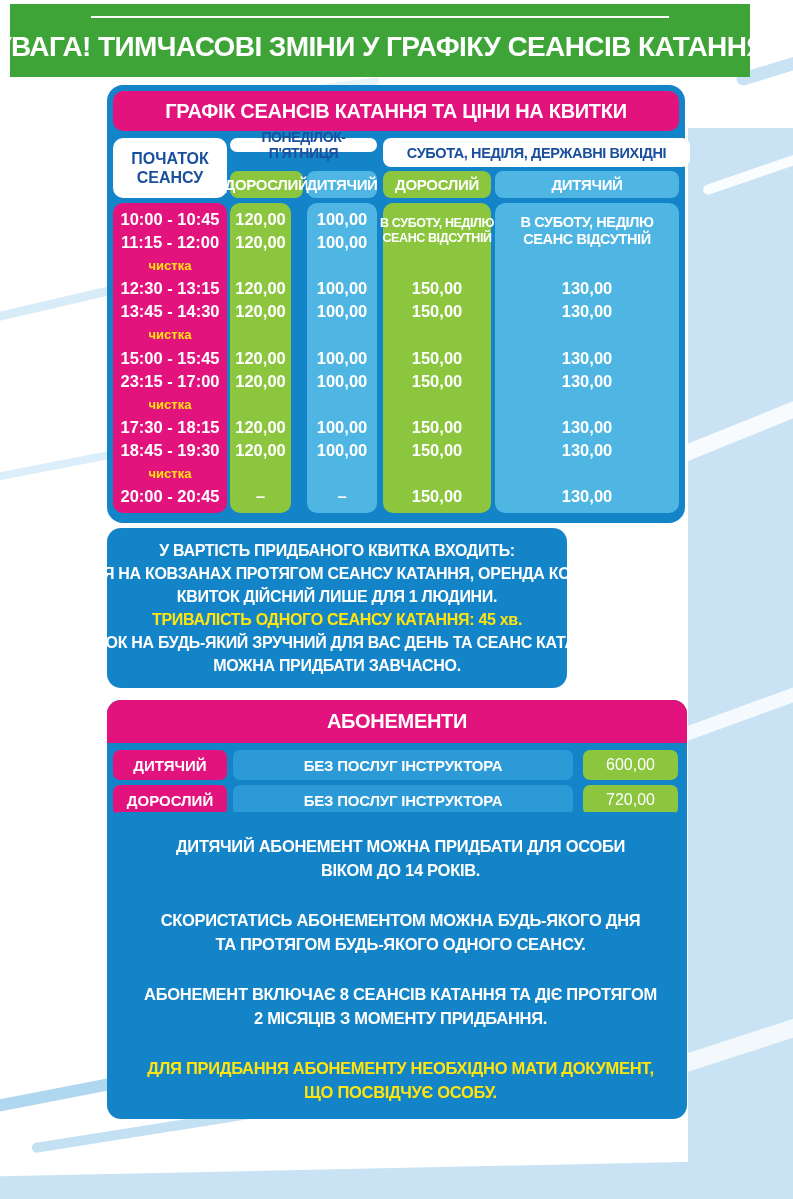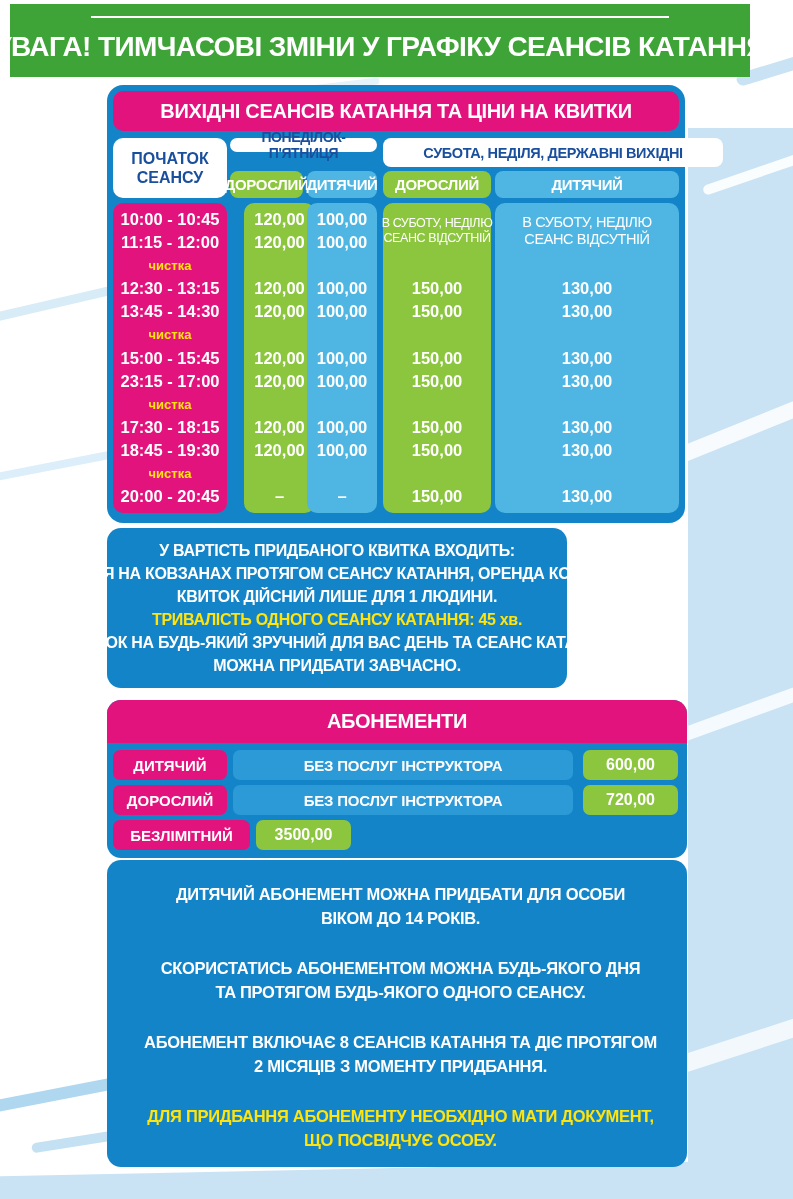--- a/index.html
+++ b/index.html
@@ -31,61 +31,61 @@
   .card{position:absolute;background:var(--card-blue);z-index:2;}
 
   
   #schedule-card{left:107px;top:85px;width:578px;height:438px;border-radius:16px;}
   .sch-title{position:absolute;left:6px;top:6px;width:566px;height:40px;background:var(--pink);border-radius:10px;
              display:flex;align-items:center;justify-content:center;color:#fff;font-weight:bold;font-size:20px;letter-spacing:-0.3px;}
   .hbox{position:absolute;display:flex;align-items:center;justify-content:center;font-weight:bold;text-align:center;}
   .hbox.white{background:#fff;color:var(--dark-blue);border-radius:8px;}
   .poch{left:6px;top:53px;width:114px;height:60px;border-radius:10px!important;font-size:16px;line-height:19px;white-space:pre-line;}
   .grp-wd{left:123px;top:53px;width:147px;height:14px;font-size:14px;letter-spacing:-0.4px;}
-  .grp-we{left:276px;top:53px;width:340px;height:29px;font-size:14.5px;letter-spacing:-0.4px;}
+  .grp-we{left:276px;top:53px;width:307px;height:29px;font-size:14.5px;letter-spacing:-0.4px;}
   .chdr{color:#fff;border-radius:8px;font-size:15px;letter-spacing:-0.3px;}
   .hdr-a1{left:123px;top:86px;width:73px;height:27px;background:var(--cell-green);}
   .hdr-c1{left:200px;top:86px;width:70px;height:27px;background:var(--cell-blue);}
   .hdr-a2{left:276px;top:86px;width:108px;height:27px;background:var(--cell-green);}
   .hdr-c2{left:388px;top:86px;width:184px;height:27px;background:var(--cell-blue);}
 
   .tcol{position:absolute;top:118px;height:310px;border-radius:10px;display:flex;flex-direction:column;padding:5px 0;box-sizing:border-box;}
   .col-times{left:6px;width:114px;background:var(--pink);}
-  .col-wa{left:137px;width:71px;background:var(--cell-green);}
+  .col-wa{left:123px;width:61px;background:var(--cell-green);}
   .col-wc{left:200px;width:70px;background:var(--cell-blue);}
   .col-ea{left:276px;width:108px;background:var(--cell-green);}
   .col-ec{left:388px;width:184px;background:var(--cell-blue);}
   .t-line,.v-line{flex:1;display:flex;align-items:center;justify-content:center;color:#fff;font-weight:bold;font-size:16.5px;white-space:nowrap;}
   .t-line.cleaning{color:var(--yellow);font-size:13px;}
   .no-session{flex:2;display:flex;flex-direction:column;align-items:center;justify-content:center;}
-  .ns-line{color:#fff;font-weight:normal;font-size:12.5px;line-height:15px;letter-spacing:-0.4px;white-space:nowrap;}
+  .ns-line{color:#fff;font-weight:bold;font-size:12.5px;line-height:15px;letter-spacing:-0.4px;white-space:nowrap;}
   .note-c .ns-line{font-size:14.5px;line-height:17px;}
 
   
   #ticket-info-card{left:107px;top:528px;width:460px;height:160px;border-radius:14px;
                     display:flex;flex-direction:column;align-items:center;justify-content:center;}
   .info-line{color:#fff;font-weight:bold;font-size:16px;line-height:23px;letter-spacing:-0.3px;white-space:nowrap;text-align:center;}
   .yellow{color:var(--yellow)!important;}
 
   
   #passes-card{left:107px;top:700px;width:580px;height:158px;border-radius:14px;}
   .passes-title{height:43px;background:var(--pink);border-radius:14px 14px 0 0;
                 display:flex;align-items:center;justify-content:center;color:#fff;font-weight:bold;font-size:20px;letter-spacing:-0.3px;}
   .passes-rows{display:flex;flex-direction:column;gap:5px;padding:7px 9px 8px 6px;}
   .p-row{height:30px;display:flex;align-items:stretch;}
   .p-label{width:114px;background:var(--pink);border-radius:7px;margin-right:6px;display:flex;align-items:center;justify-content:center;
            color:#fff;font-weight:bold;font-size:15px;}
   .p-label.wide{width:137px;}
   .p-desc{flex:1;background:var(--row-blue);border-radius:7px;margin-right:10px;display:flex;align-items:center;justify-content:center;
           color:#fff;font-weight:bold;font-size:15px;letter-spacing:-0.2px;}
   .p-price{width:95px;background:var(--cell-green);border-radius:7px;display:flex;align-items:center;justify-content:center;
-           color:#fff;font-weight:bold;font-size:16px;}
-
-  
-  #notes-card{left:107px;top:860px;width:580px;height:307px;border-radius:14px;
+           color:#fff;font-weight:normal;font-size:16px;}
+
+  
+  #notes-card{left:107px;top:812px;width:580px;height:307px;border-radius:14px;
               display:flex;flex-direction:column;align-items:center;padding-top:22px;box-sizing:border-box;gap:26px;padding-left:7px;}
   .note-par{display:flex;flex-direction:column;align-items:center;}
   .note-line{color:#fff;font-weight:bold;font-size:16.5px;line-height:24px;letter-spacing:-0.3px;white-space:nowrap;text-align:center;}
   .note-par.yellow .note-line{color:var(--yellow);}
 </style>
 </head>
 <body>
 
 <div id="page">
 
@@ -101,21 +101,21 @@
   <div class="streak st-b4"></div>
   <div class="streak st-b5"></div>
   <div class="streak st-b6"></div>
 
   <div class="banner">
     <div class="banner-line"></div>
     <div class="banner-text">УВАГА! ТИМЧАСОВІ ЗМІНИ У ГРАФІКУ СЕАНСІВ КАТАННЯ</div>
   </div>
 
   <div class="card" id="schedule-card">
-    <div class="sch-title">ВИХІДНІ СЕАНСІВ КАТАННЯ ТА ЦІНИ НА КВИТКИ</div>
+    <div class="sch-title">ГРАФІК СЕАНСІВ КАТАННЯ ТА ЦІНИ НА КВИТКИ</div>
     <div class="hbox white poch">ПОЧАТОК
 СЕАНСУ</div>
     <div class="hbox white grp-wd">ПОНЕДІЛОК-П'ЯТНИЦЯ</div>
     <div class="hbox white grp-we">СУБОТА, НЕДІЛЯ, ДЕРЖАВНІ ВИХІДНІ</div>
     <div class="hbox chdr hdr-a1">ДОРОСЛИЙ</div>
     <div class="hbox chdr hdr-c1">ДИТЯЧИЙ</div>
     <div class="hbox chdr hdr-a2">ДОРОСЛИЙ</div>
     <div class="hbox chdr hdr-c2">ДИТЯЧИЙ</div>
     <div class="tcol col-times">
         <div class="t-line">10:00 - 10:45</div>

